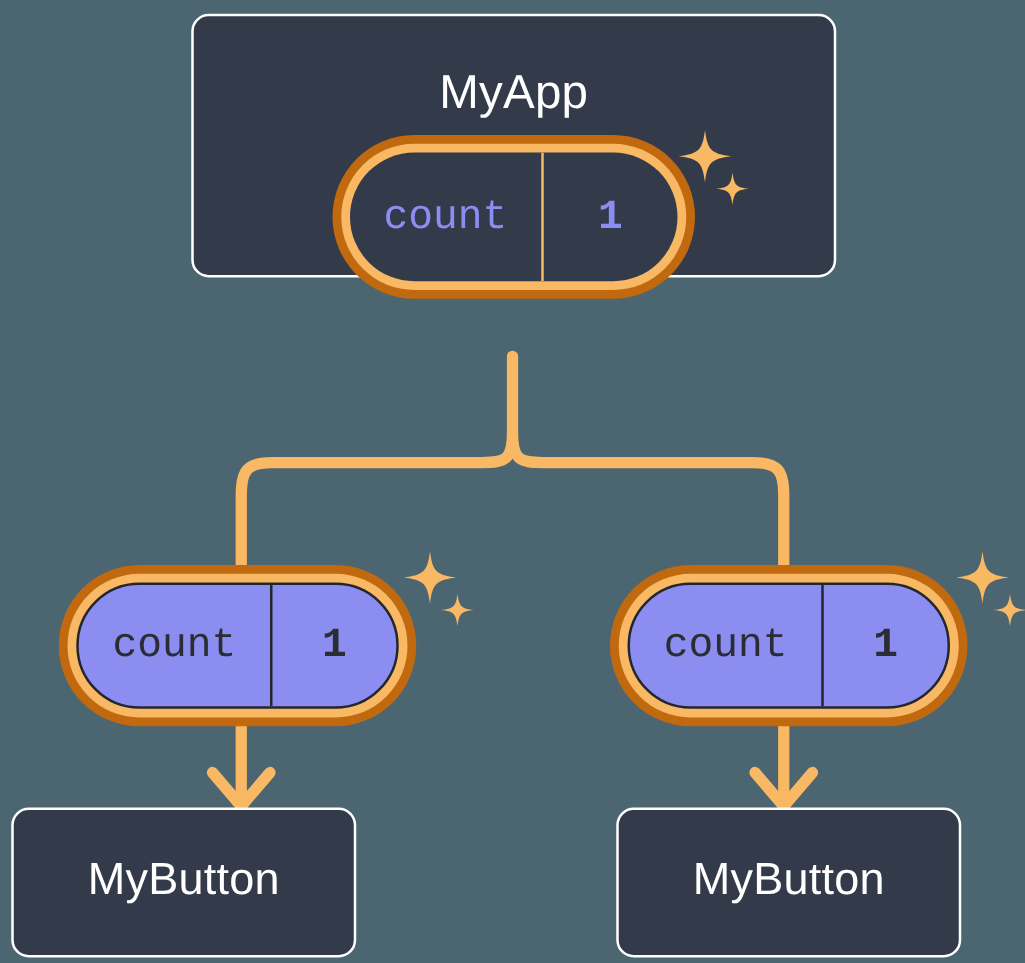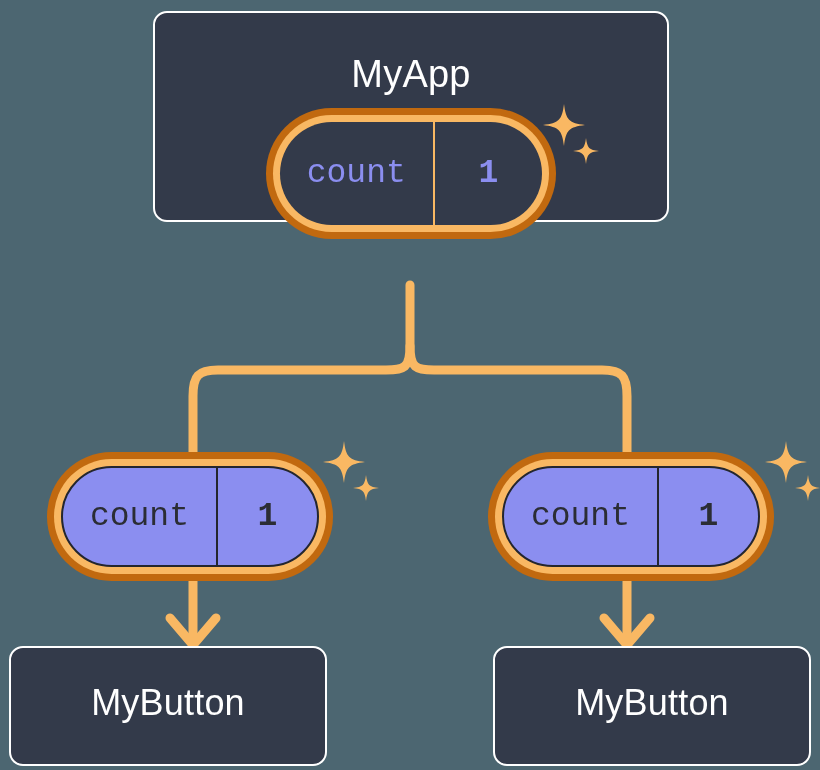--- a/index.html
+++ b/index.html
@@ -53,21 +53,21 @@
     top: 11px;
     width: 516px;
     height: 211px;
   }
   #card-myapp .card-title {
     top: 40px;
     font-size: 38px;
   }
 
   .card-mybutton {
-    width: 318px;
+    width: 276px;
     height: 120px;
     padding-left: 26px;
   }
   #card-mybutton-left  { left: 9px;   top: 646px; }
   #card-mybutton-right { left: 493px; top: 646px; }
   .card-mybutton .card-title {
     top: 34px;
     font-size: 36px;
   }
 

